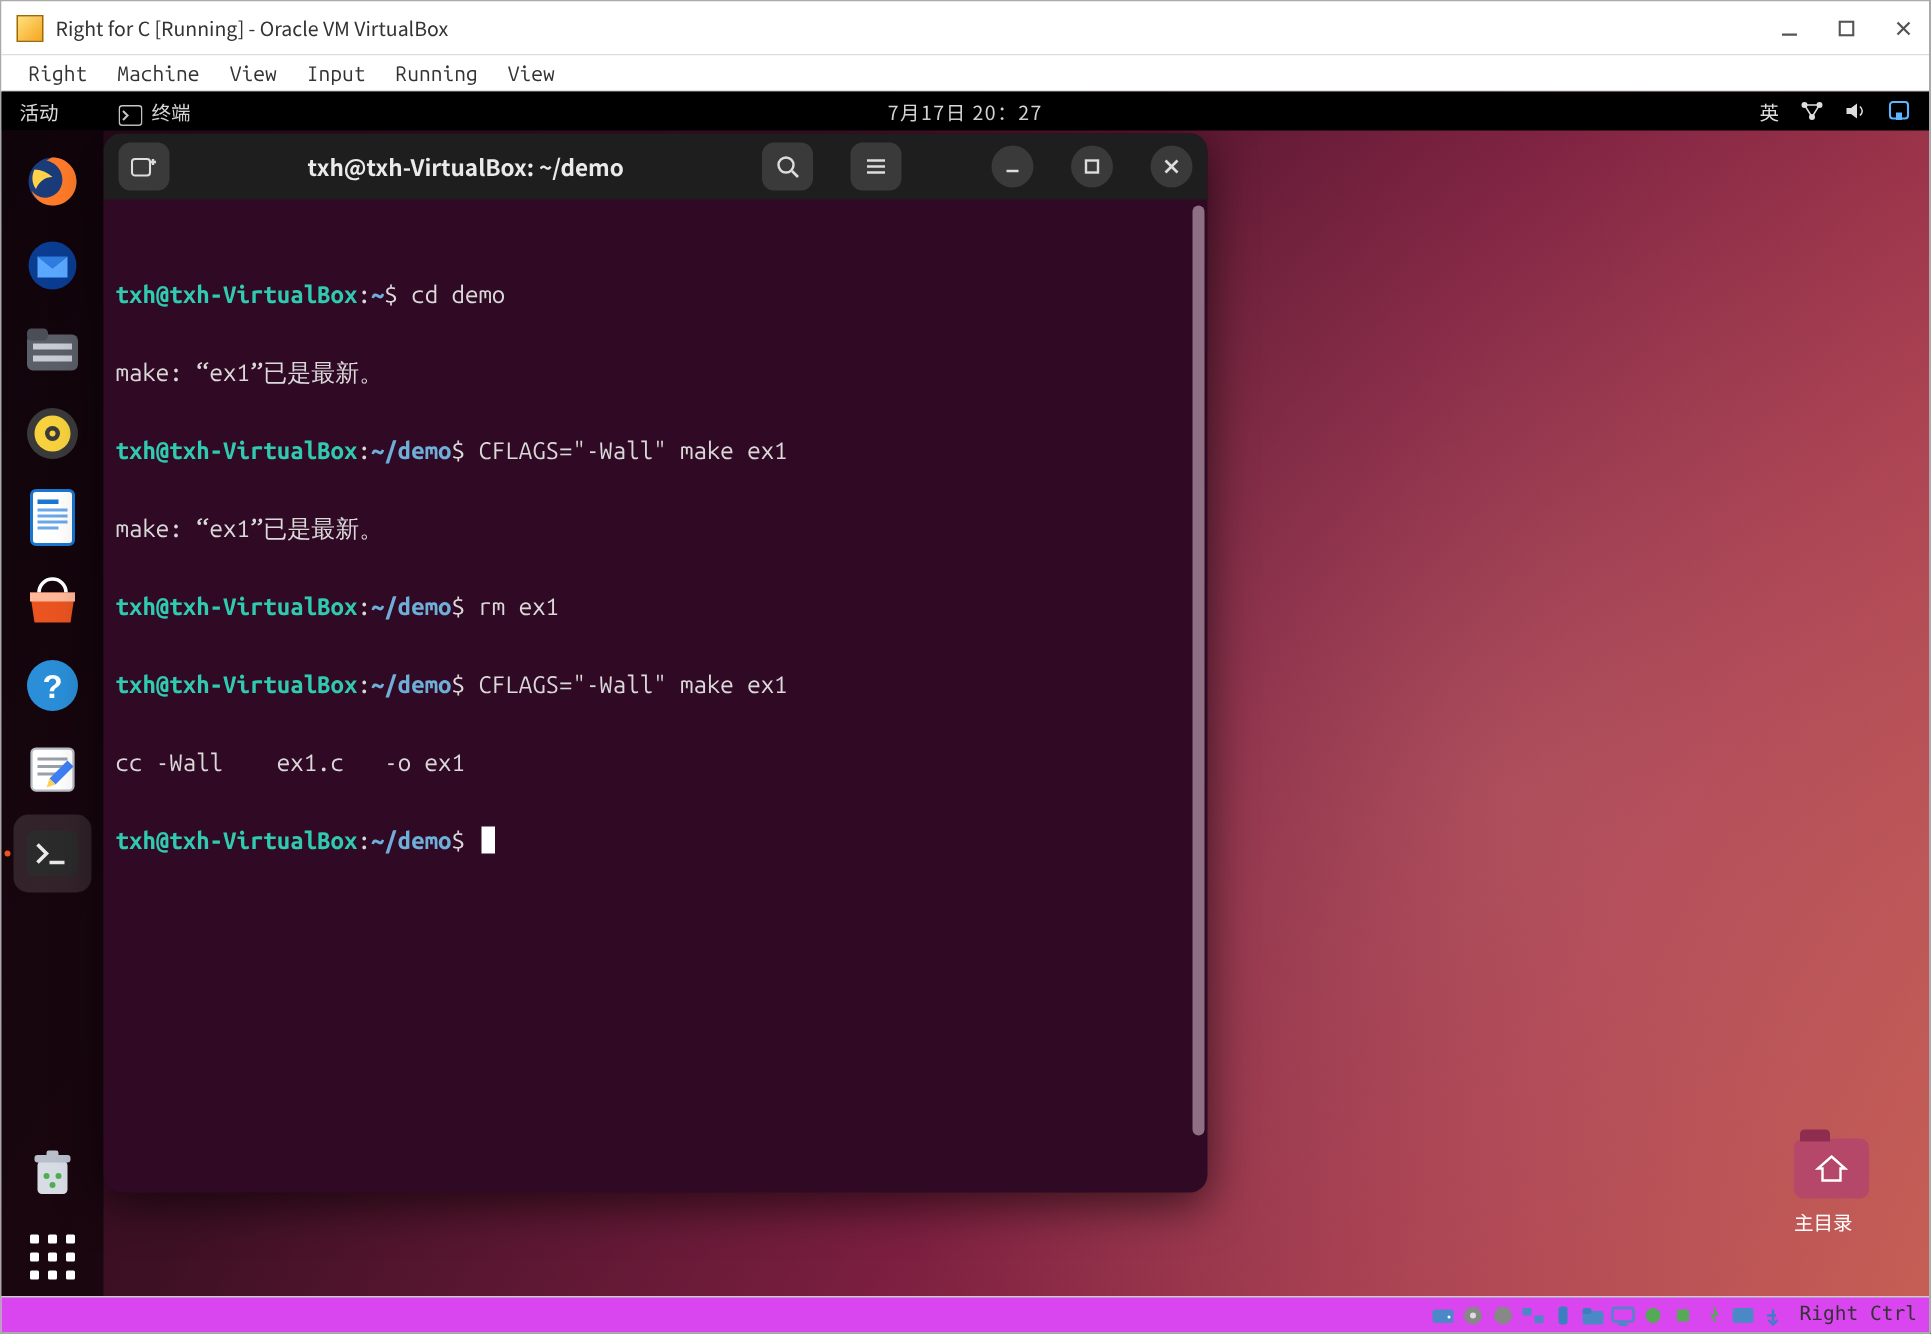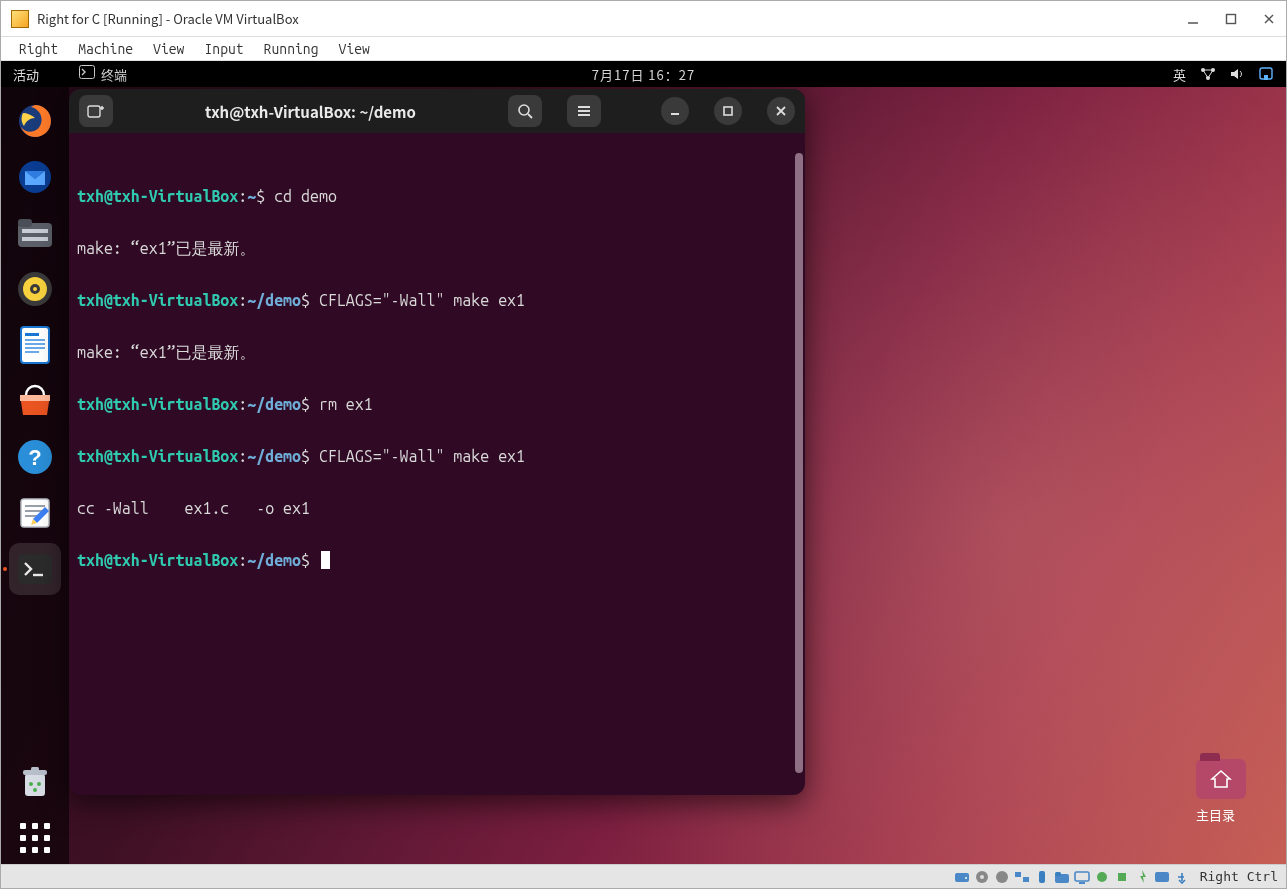--- a/index.html
+++ b/index.html
@@ -19,21 +19,21 @@
 
   
   .vm-screen { flex:1; background:#2b2b2b; position:relative; overflow:hidden; }
   .ubuntu-desktop { position:absolute; inset:0; background:
      radial-gradient(circle at 78% 58%, rgba(255,180,160,0.22), transparent 45%),
      linear-gradient(120deg,#230a18 0%,#3e1024 32%,#7c1f40 60%,#a63c4e 80%,#c45c52 100%);
   }
   
   .ubuntu-topbar { position:absolute; top:0; left:0; right:0; height:26px; background:#000; color:#ddd; display:flex; align-items:center; font-size:13px; padding:0 12px; z-index:5;}
   .ubuntu-topbar .activities { cursor:pointer; }
-  .ubuntu-topbar .term-indicator { margin-left:40px; display:flex; align-items:flex-start; gap:6px; cursor:pointer;}
+  .ubuntu-topbar .term-indicator { margin-left:40px; display:flex; align-items:flex-end; gap:6px; cursor:pointer;}
   .term-indicator svg{vertical-align:middle;}
   .ubuntu-topbar .clock { position:absolute; left:50%; transform:translateX(-50%); letter-spacing:1px;}
   .ubuntu-topbar .right-tray { margin-left:auto; display:flex; align-items:center; gap:14px; }
   .right-tray .ime { font-size:13px; }
 
   
   .ubuntu-dock { position:absolute; top:26px; bottom:0; left:0; width:68px; background:rgba(0,0,0,0.55); z-index:4; display:flex; flex-direction:column; align-items:center; padding-top:8px; gap:4px;}
   .dock-item { width:52px; height:52px; border-radius:10px; display:flex; align-items:center; justify-content:center; cursor:pointer; position:relative;}
   .dock-item.active { background:rgba(255,255,255,0.12); }
   .dock-item.active::before{content:"";position:absolute;left:-6px;top:50%;transform:translateY(-50%);width:4px;height:4px;border-radius:50%;background:#e95420;}
@@ -46,30 +46,30 @@
   .desktop-folder .folder-shape{width:50px;height:40px;background:#b54868;border-radius:6px;margin:0 auto 6px;position:relative;}
   .desktop-folder .folder-shape::before{content:"";position:absolute;top:-6px;left:4px;width:20px;height:8px;background:#8e2d50;border-radius:3px 3px 0 0;}
   .desktop-folder .house-icon{position:absolute;inset:0;display:flex;align-items:center;justify-content:center;color:#fff;}
 
   
   .terminal-window { position:absolute; top:28px; left:68px; width:736px; height:706px; background:#300a24; border-radius:12px; overflow:hidden; box-shadow:0 8px 30px rgba(0,0,0,0.6); z-index:6;}
   .terminal-header { height:44px; background:#1e1e1e; display:flex; align-items:center; padding:0 10px; gap:25px;}
   .th-btn { width:34px; height:32px; border-radius:8px; background:#3a3a3a; display:flex; align-items:center; justify-content:center; cursor:pointer; color:#ddd; }
   .th-btn.round{ width:28px;height:28px;border-radius:50%;}
   .th-title { flex:1; text-align:center; color:#eaeaea; font-size:15px; font-weight:600; }
-  .term-body { padding:8px 8px; font-family:"Ubuntu Mono","Consolas",monospace; font-size:16px; line-height:26px; color:#d9d9d9; white-space:pre; position:relative; height:calc(100% - 44px);margin-top:16px;}
+  .term-body { padding:25px 8px; font-family:"Ubuntu Mono","Consolas",monospace; font-size:16px; line-height:26px; color:#d9d9d9; white-space:pre; position:relative; height:calc(100% - 44px);}
   .scroll-thumb{position:absolute;right:2px;top:4px;width:8px;height:620px;background:#8e6f84;border-radius:4px;}
   .p-user{color:#2fcab0;font-weight:bold;}
   .p-colon{color:#d9d9d9;}
   .p-path{color:#6faed9;font-weight:bold;}
   .p-dollar{color:#d9d9d9;}
   .cursor-block{display:inline-block;width:9px;height:18px;background:#ffffff;vertical-align:-3px;margin-left:2px;}
 
   
-  .vbox-statusbar { height:24px; background:#e5e5e5; border-top:1px solid #ccc; display:flex; align-items:center; justify-content:flex-end; gap:4px; padding:0 8px; font-family:"Consolas",monospace; font-size:13px; color:#333;}
+  .vbox-statusbar { height:24px; background:#d946ef; border-top:1px solid #ccc; display:flex; align-items:center; justify-content:flex-end; gap:4px; padding:0 8px; font-family:"Consolas",monospace; font-size:13px; color:#333;}
   .sb-icon{width:16px;height:16px;display:inline-flex;align-items:center;justify-content:center;}
   .sb-host{margin-left:6px;}
 </style>
 </head>
 <body>
 
 <div class="vbox-window">
 
   <div class="vbox-titlebar">
     <div class="vb-icon"></div>
@@ -108,21 +108,21 @@
 
       <div class="ubuntu-topbar">
         <span class="activities">活动</span>
         <span class="term-indicator">
           <svg width="16" height="14">
               <rect x="0.5" y="0.5" width="15" height="13" rx="2" fill="none" stroke="#ccc"></rect>
               <path d="M3 4 L6 7 L3 10" stroke="#ccc" fill="none" stroke-width="1.4"></path>
             </svg>
           <span>终端</span>
         </span>
-        <span class="clock">7月17日  16：27</span>
+        <span class="clock">7月17日  20：27</span>
         <div class="right-tray">
           <span class="ime">英</span>
           <svg width="16" height="14">
               <circle cx="3" cy="3" r="2" fill="#ddd"></circle>
               <circle cx="13" cy="3" r="2" fill="#ddd"></circle>
               <circle cx="8" cy="11" r="2" fill="#ddd"></circle>
               <path d="M3 3 L13 3 L8 11 Z" stroke="#ddd" fill="none"></path>
             </svg>
           <svg width="14" height="14">
               <path d="M1 5h3l4-3v10l-4-3H1z" fill="#ddd"></path>

